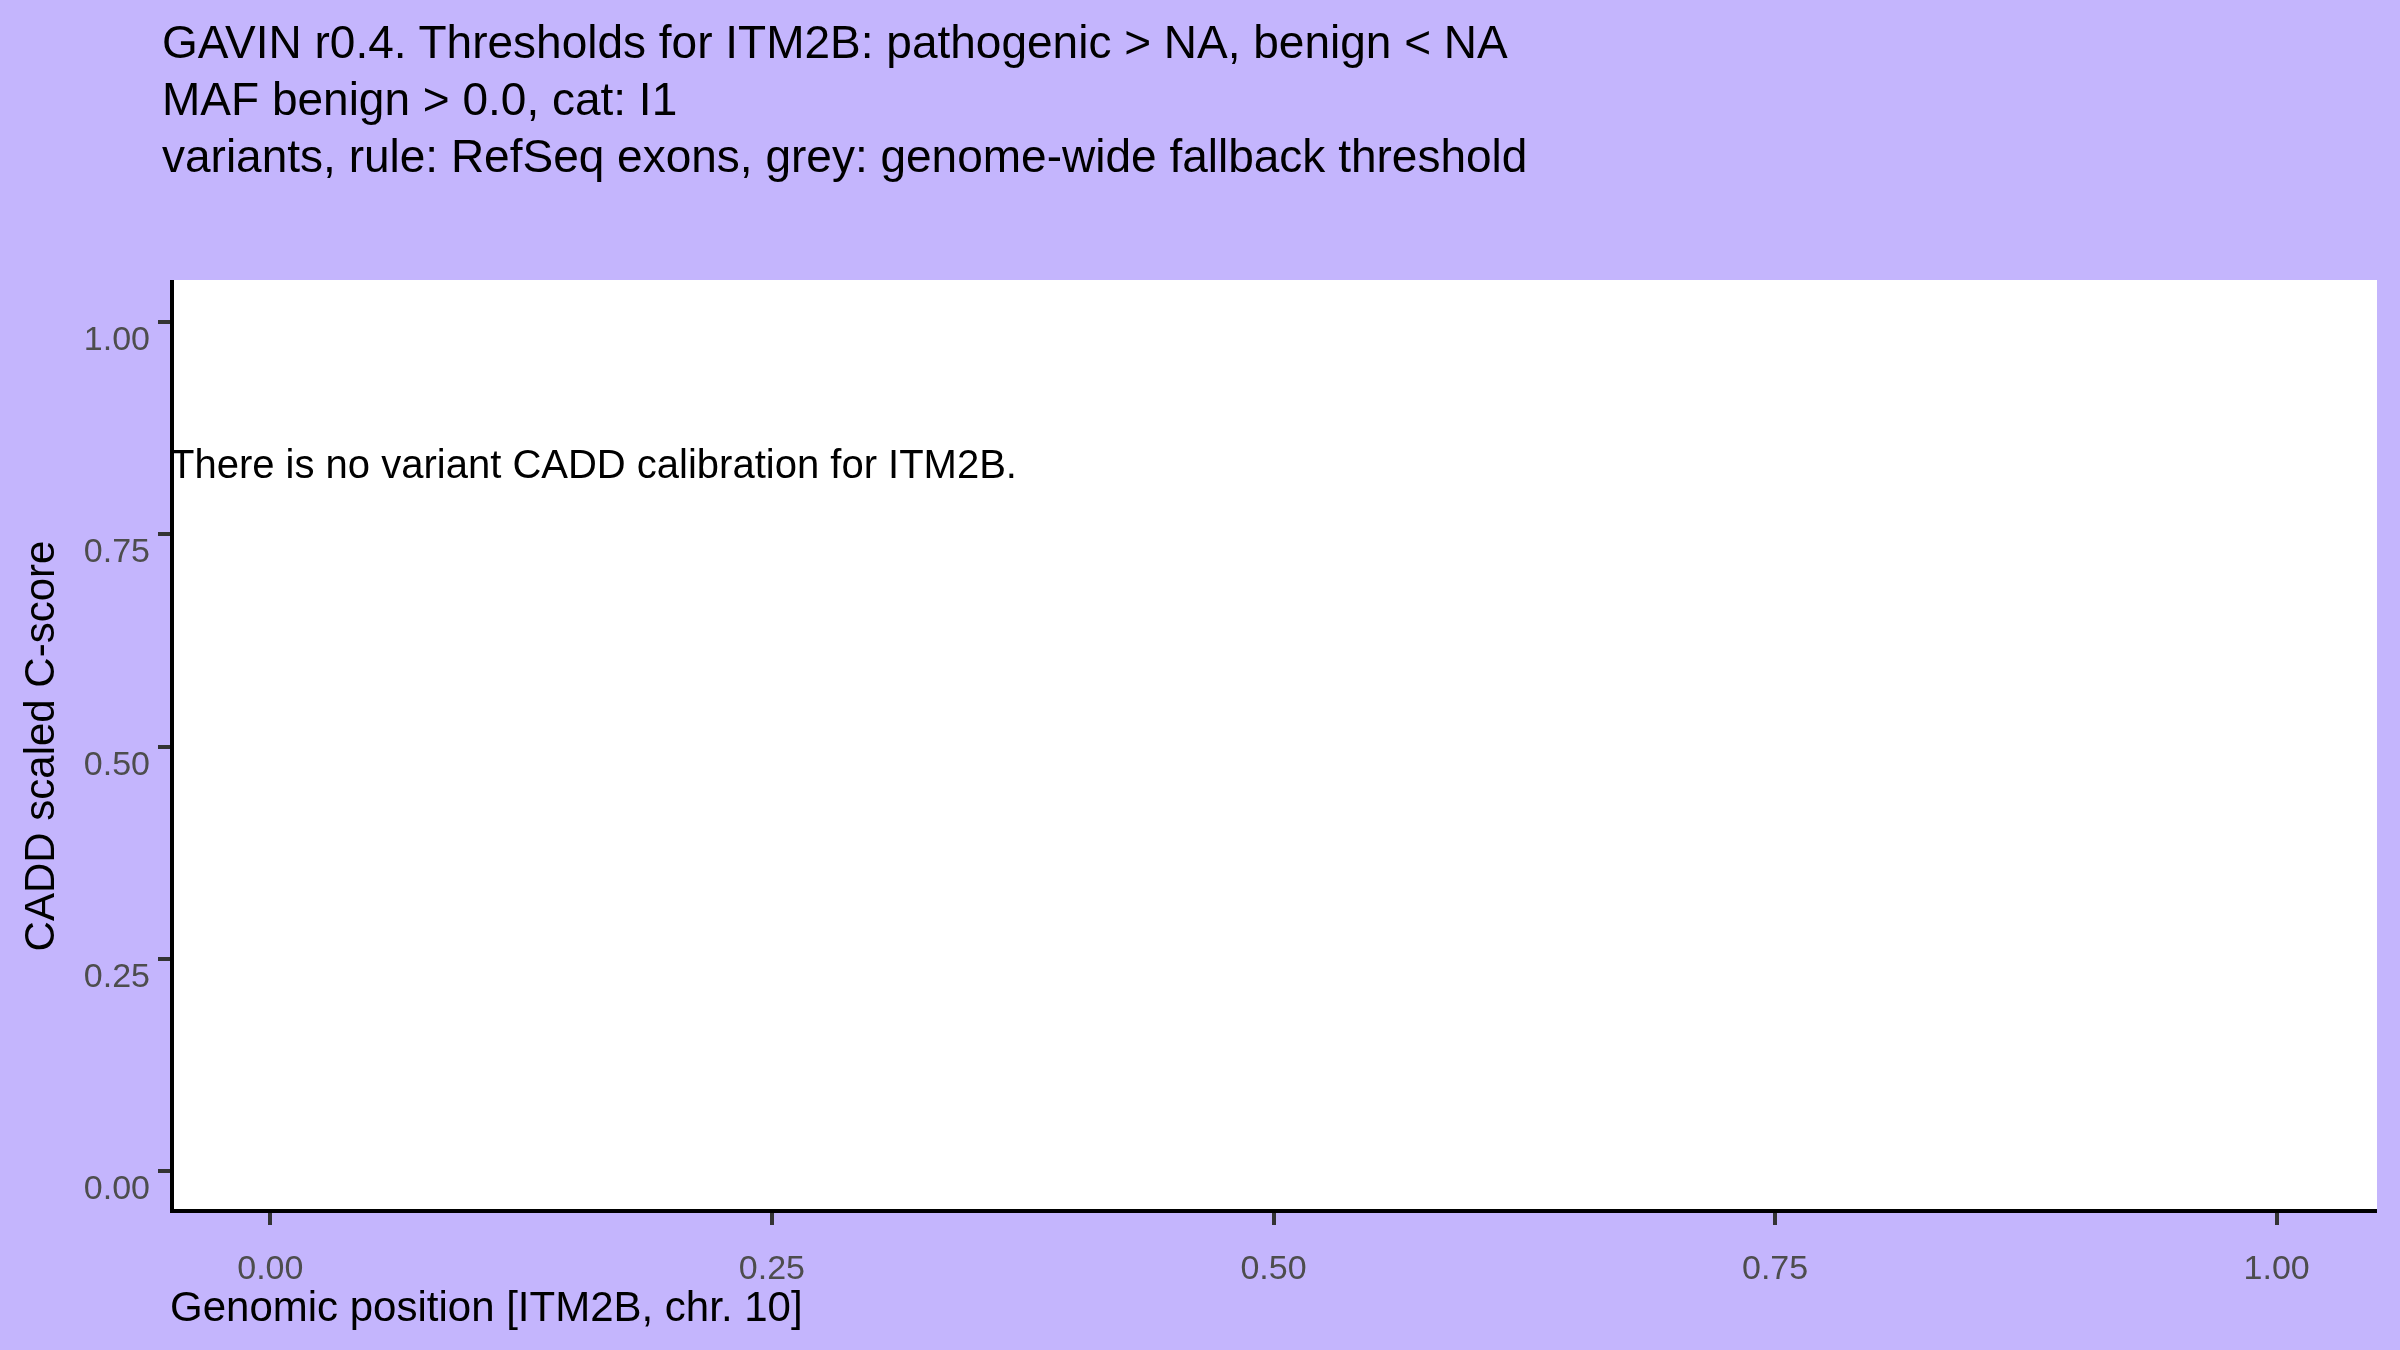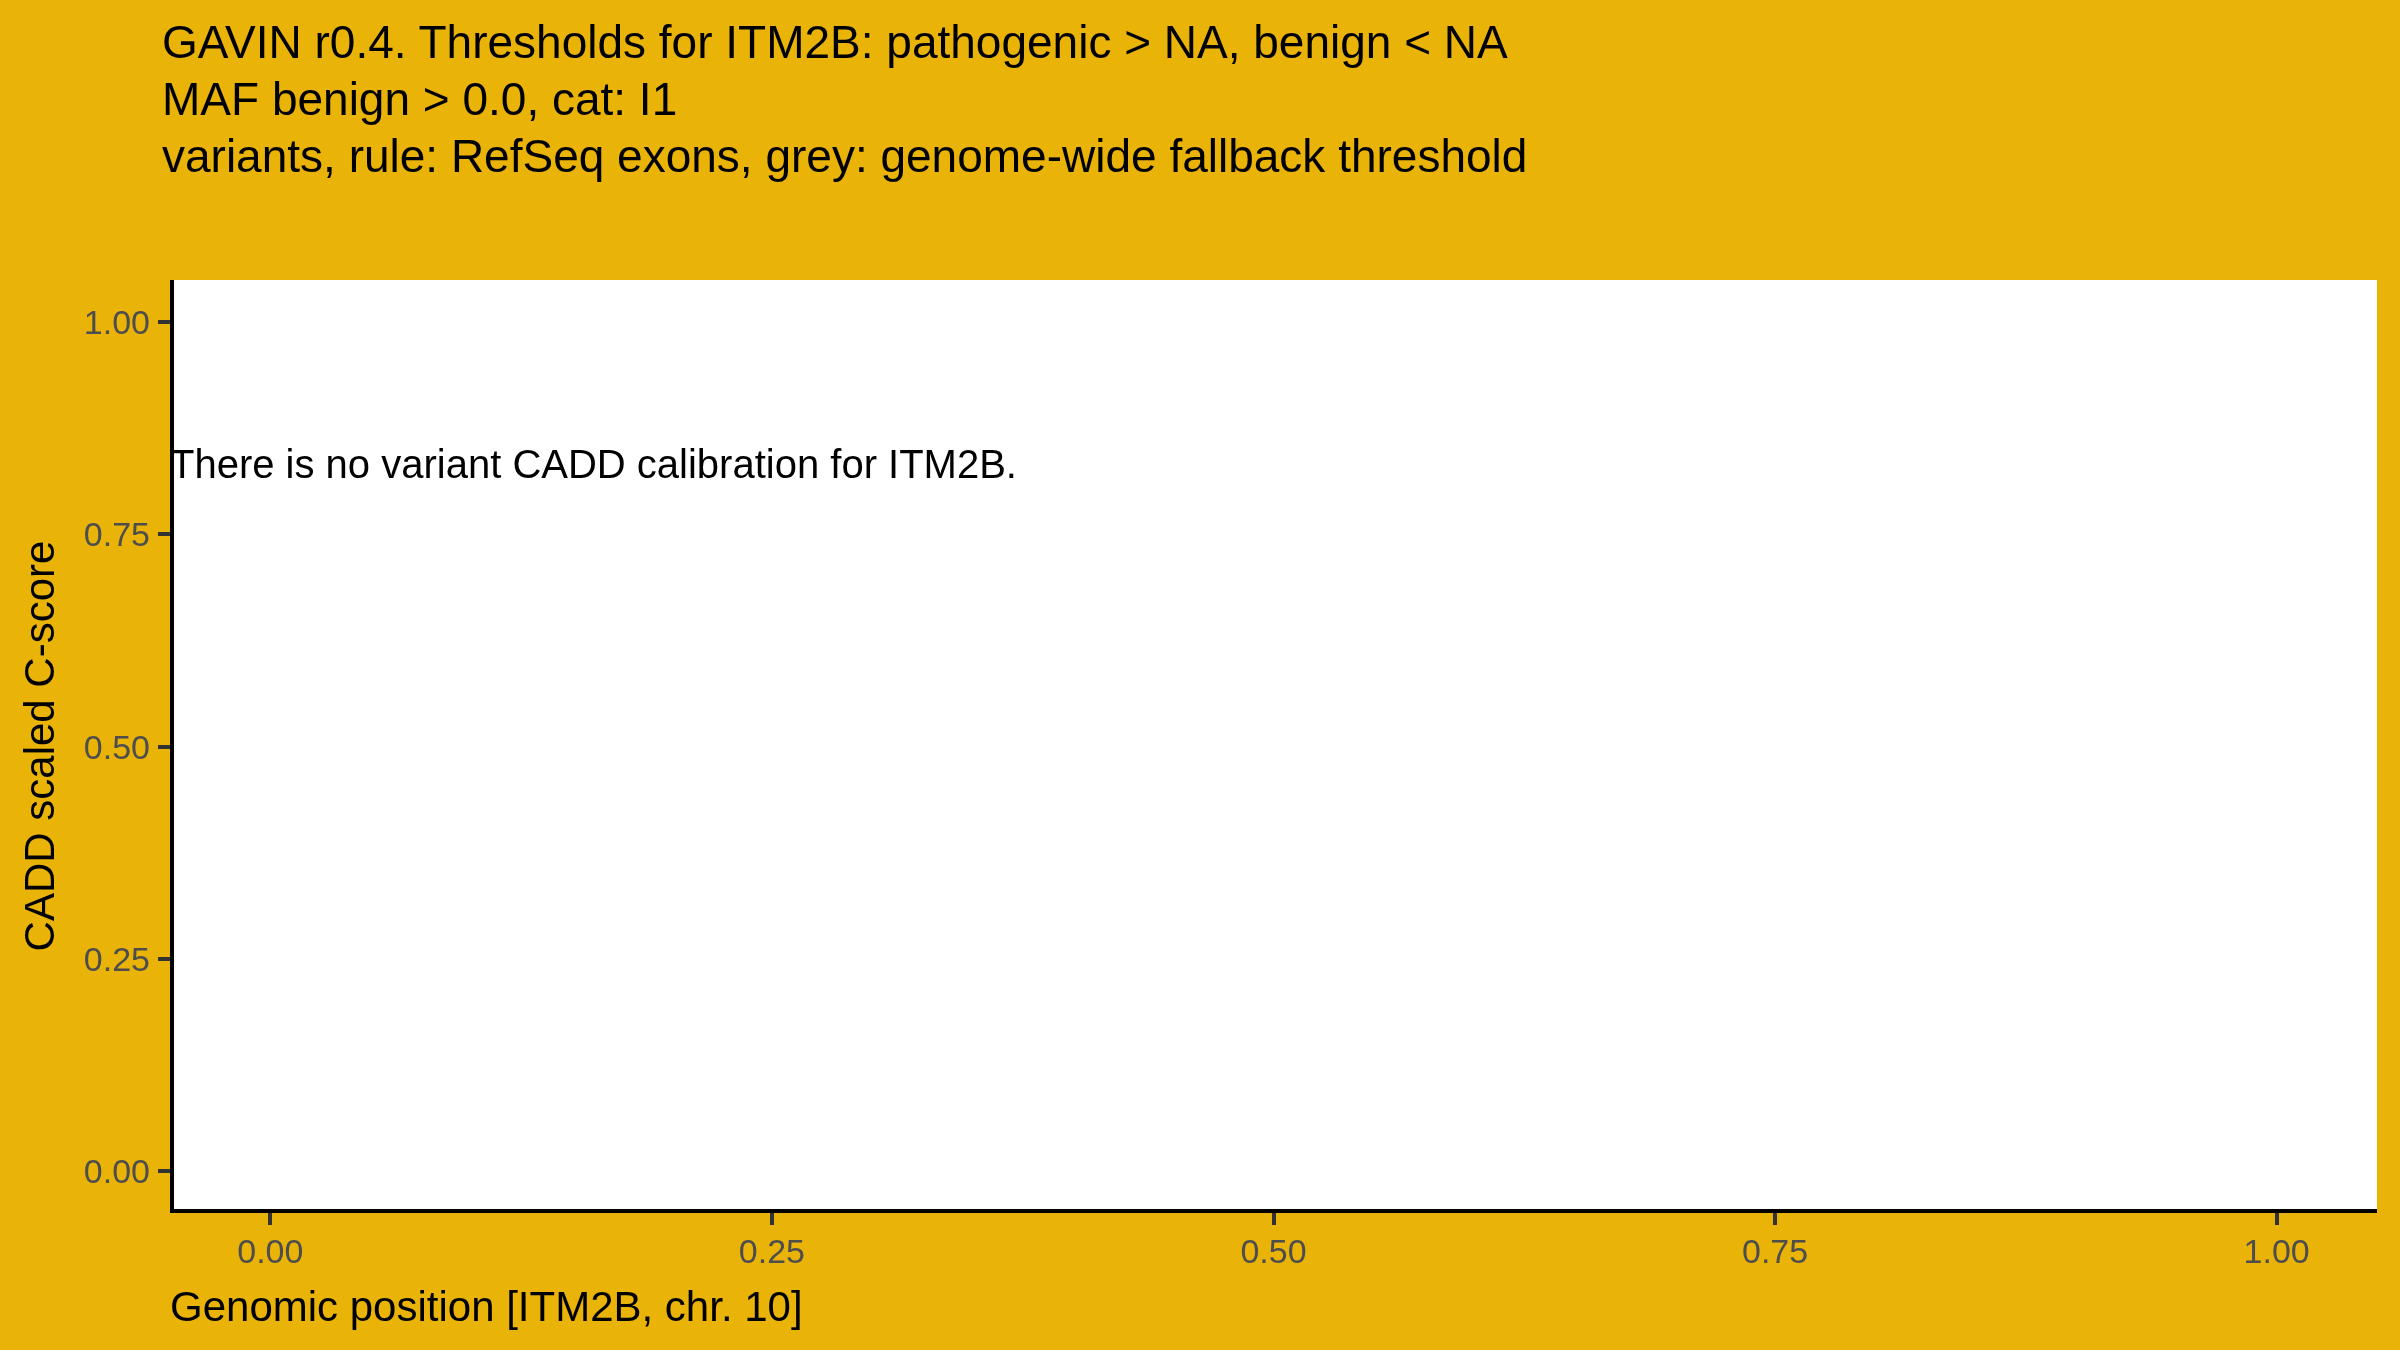--- a/index.html
+++ b/index.html
@@ -4,21 +4,21 @@
 <style>
   html, body {
     margin: 0;
     padding: 0;
     background: #ffffff;
   }
   .figure {
     position: relative;
     width: 2400px;
     height: 1350px;
-    background: #eab308;
+    background: #c4b5fd;
     font-family: "Liberation Sans", "DejaVu Sans", sans-serif;
     color: #000000;
     overflow: hidden;
   }
   .plot-title {
     position: absolute;
     left: 162px;
     top: 14px;
     font-size: 46px;
     line-height: 57px;
@@ -35,20 +35,21 @@
     border-left: 4px solid #000000;
     border-bottom: 4px solid #000000;
     background: #ffffff;
   }
   .tick-mark { position: absolute; background: #333333; }
   .tick-label {
     position: absolute;
     font-size: 34px;
     color: #4d4d4d;
     line-height: 40px;
+    margin-top: 16px;
   }
   .x-tick-label { width: 140px; text-align: center; }
   .y-tick-label { width: 150px; text-align: right; }
   .axis-title {
     position: absolute;
     font-size: 42px;
     color: #000000;
   }
   .x-axis-title {
     left: 170px;

